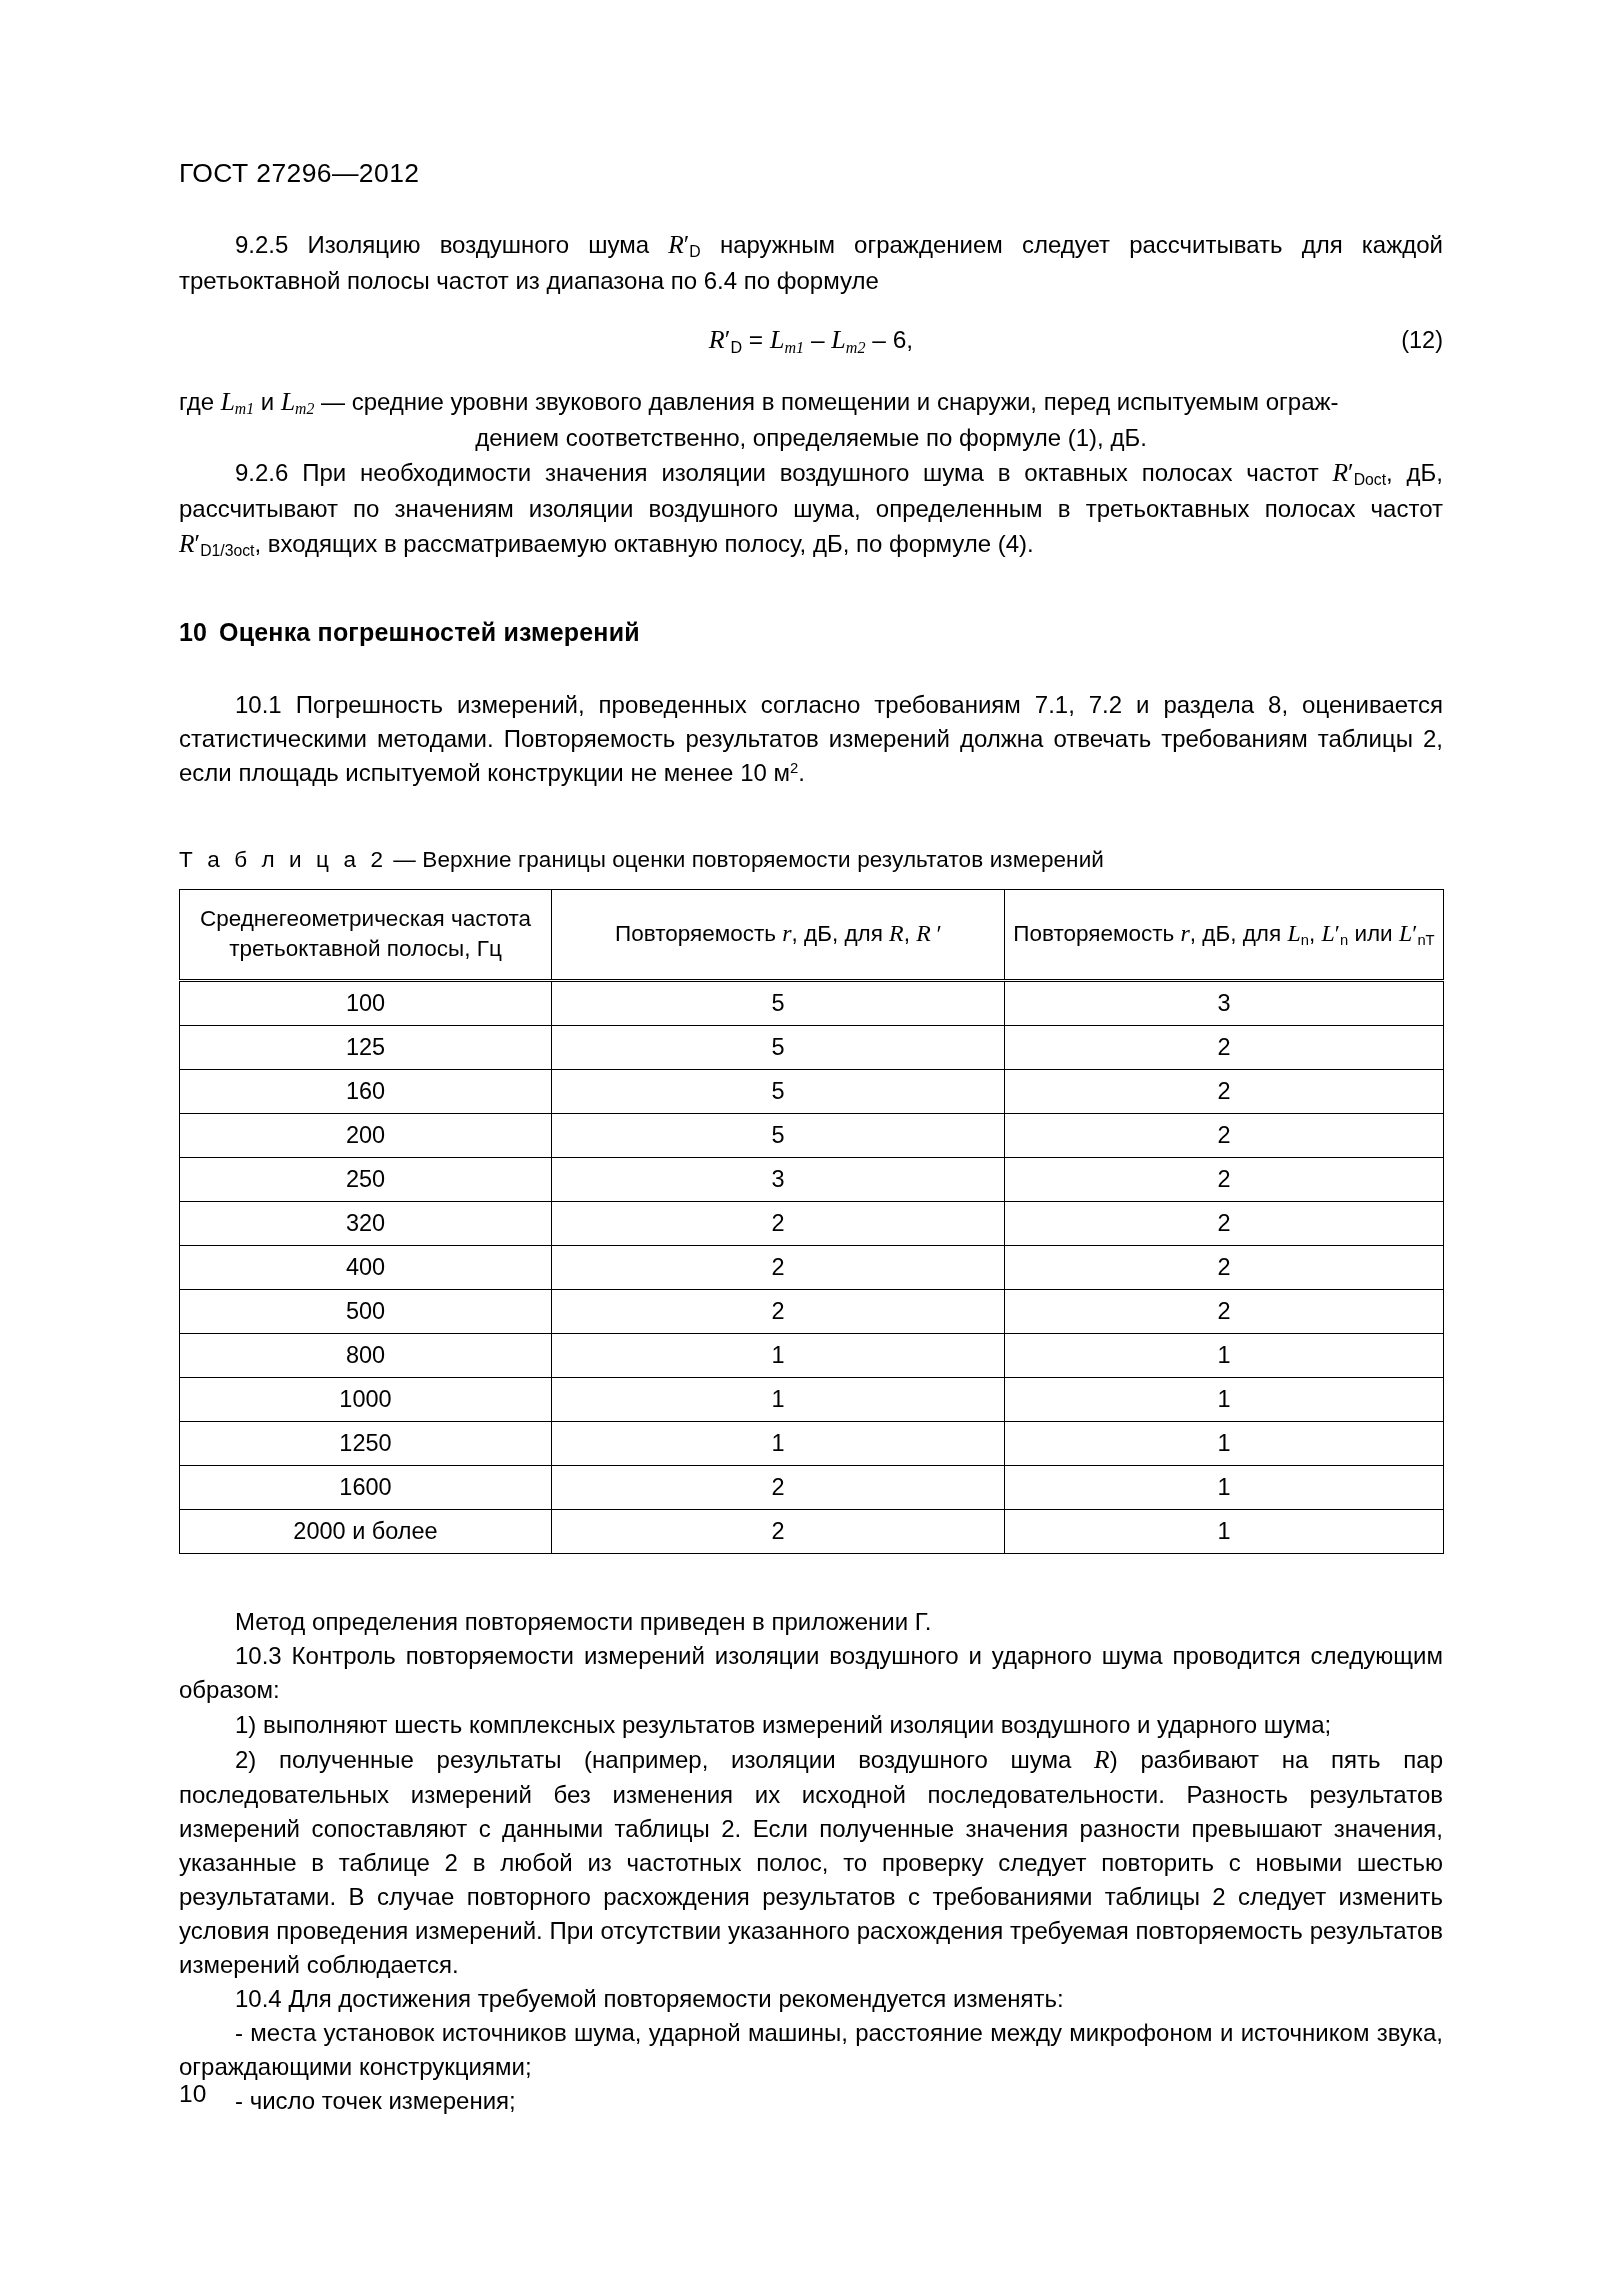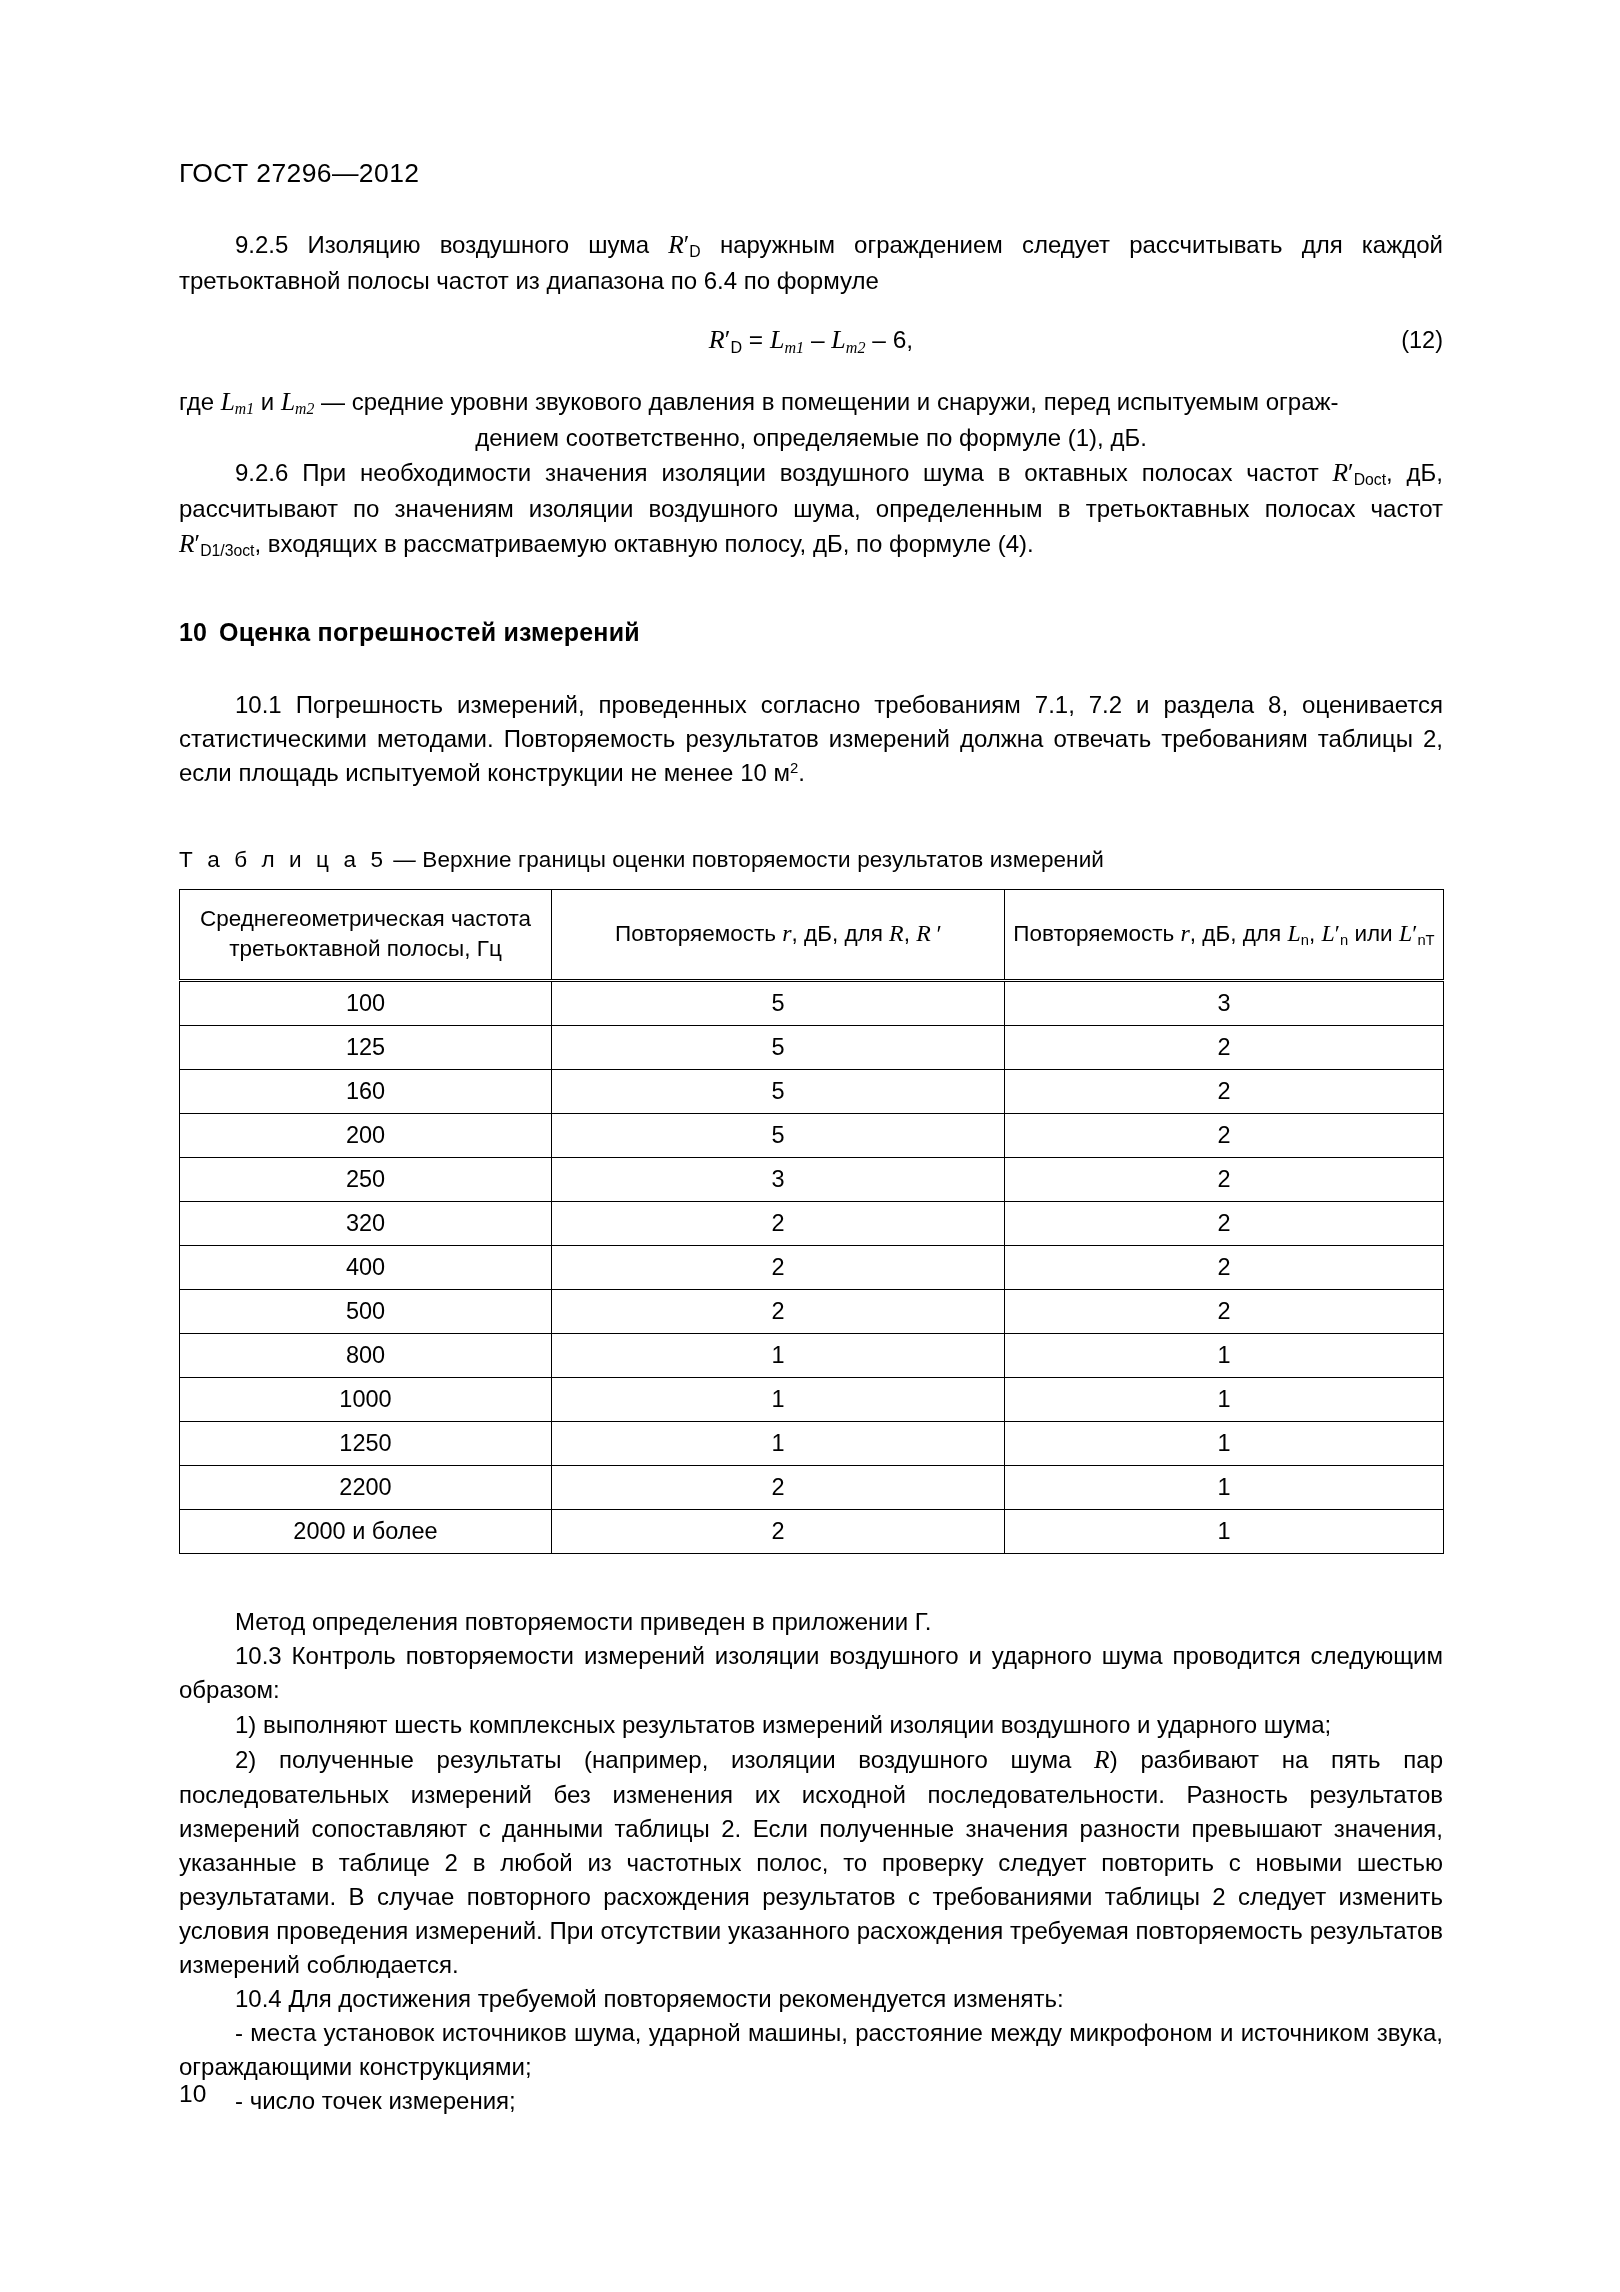--- a/index.html
+++ b/index.html
@@ -180,21 +180,21 @@
     <p class="para center-cont">дением соответственно, определяемые по формуле (1), дБ.</p>
 
     <p class="para first-line-indent"><span>9.2.6  При необходимости значения изоляции воздушного шума в октавных полосах частот </span><span class="it"><span>R</span><span class="prime">′</span><sub>Doct</sub></span><span>, дБ, рассчитывают по значениям изоляции воздушного шума, определенным в третьоктавных полосах частот </span><span class="it"><span>R</span><span class="prime">′</span><sub>D1/3oct</sub></span><span>, входящих в рассматриваемую октавную полосу, дБ, по формуле (4).</span></p>
 
     <h2 class="section-heading"><span class="num">10</span><span>Оценка погрешностей измерений</span></h2>
 
     <div class="spacer-30"></div>
 
     <p class="para first-line-indent"><span>10.1  Погрешность измерений, проведенных согласно требованиям 7.1, 7.2 и раздела 8, оценивается статистическими методами. Повторяемость результатов измерений должна отвечать требованиям таблицы 2, если площадь испытуемой конструкции не менее 10 м</span><sup>2</sup><span>.</span></p>
 
-    <div class="table-caption"><span class="sparse">Т а б л и ц а  5</span><span> — </span><span>Верхние границы оценки повторяемости результатов измерений</span></div>
+    <div class="table-caption"><span class="sparse">Т а б л и ц а  2</span><span> — </span><span>Верхние границы оценки повторяемости результатов измерений</span></div>
 
     <table class="gost">
       <colgroup>
         <col class="c1">
           <col class="c2">
           <col class="c3">
       </colgroup>
       <thead>
         <tr>
           <th>
@@ -257,21 +257,21 @@
             <td>1000</td>
             <td>1</td>
             <td>1</td>
           </tr>
           <tr>
             <td>1250</td>
             <td>1</td>
             <td>1</td>
           </tr>
           <tr>
-            <td>2200</td>
+            <td>1600</td>
             <td>2</td>
             <td>1</td>
           </tr>
           <tr>
             <td>2000 и более</td>
             <td>2</td>
             <td>1</td>
           </tr>
         </tbody>
     </table>

